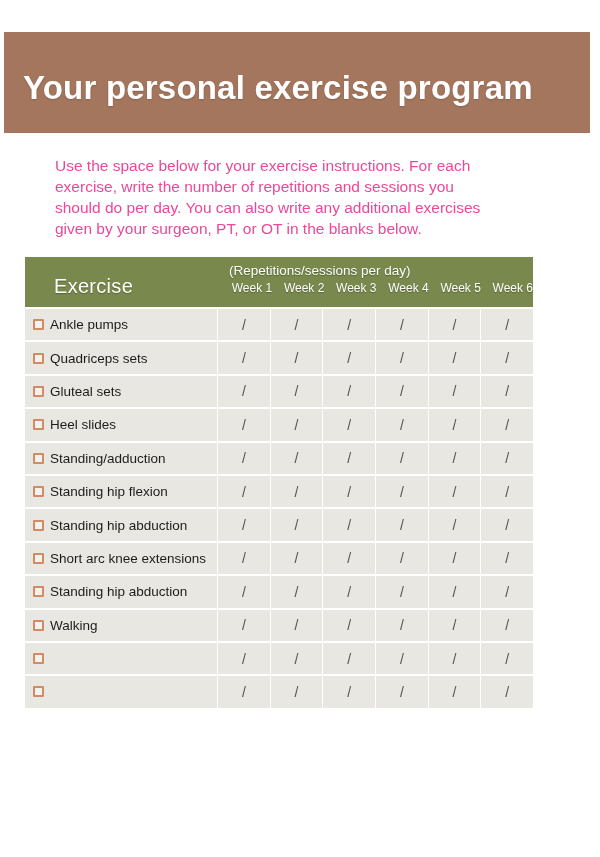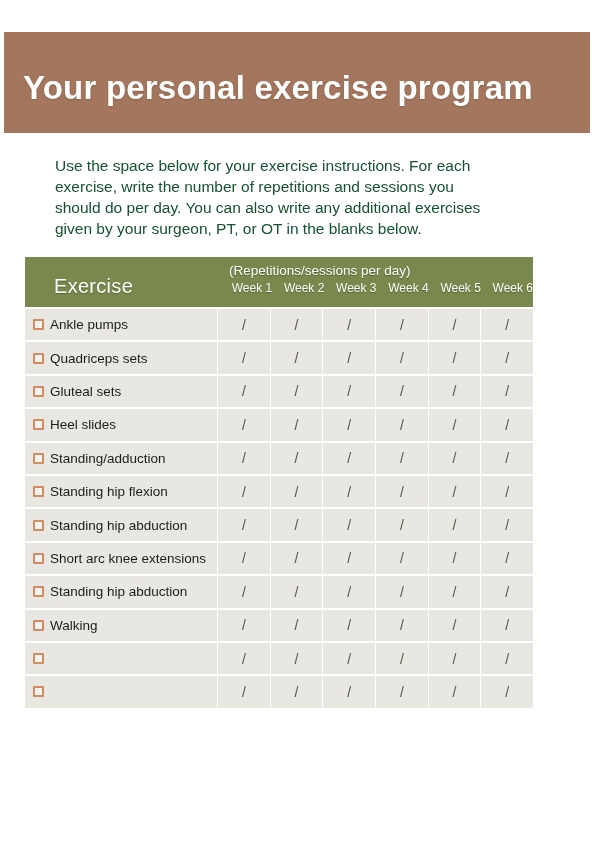--- a/index.html
+++ b/index.html
@@ -29,21 +29,21 @@
     text-shadow: 0 1px 2px rgba(0,0,0,0.18);
   }
 
   
   .intro {
     position: absolute;
     left: 55px; top: 156px;
     width: 492px;
     font-size: 15.5px;
     line-height: 20.9px;
-    color: #14532d;
+    color: #ec4899;
     white-space: pre-line;
   }
 
   
   .extable {
     position: absolute;
     left: 25px; top: 257px;
     width: 508px;
   }
   .thead {

